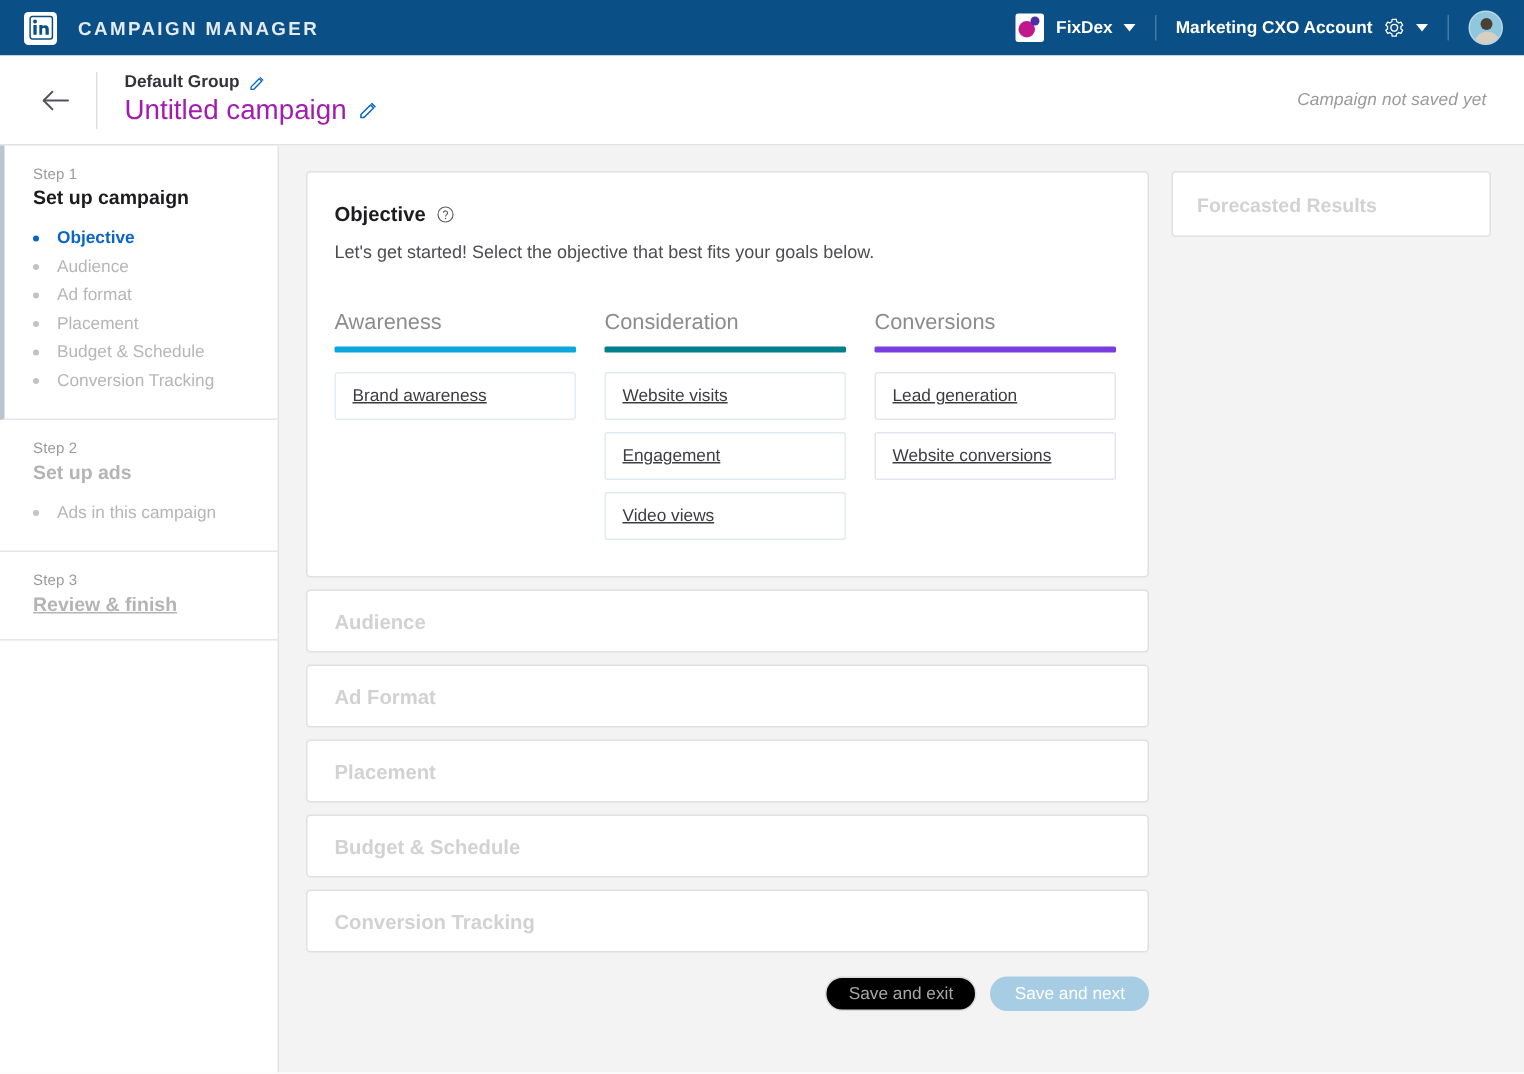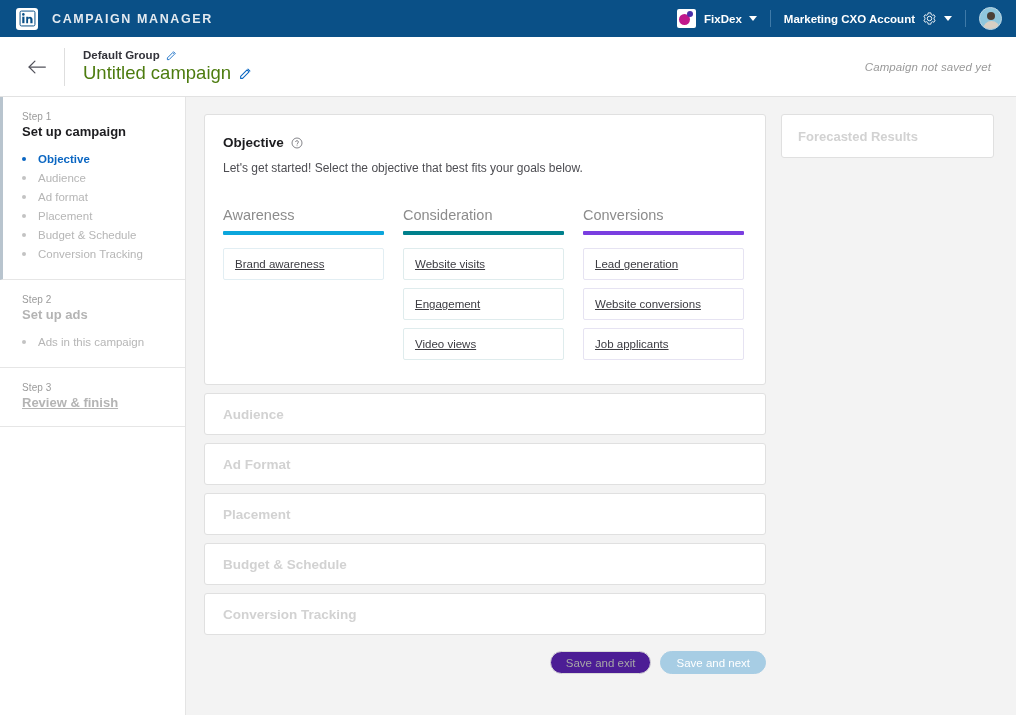--- a/index.html
+++ b/index.html
@@ -136,21 +136,21 @@
   .title-block { display: flex; flex-direction: column; justify-content: center; }
   .group-row { display: flex; align-items: center; gap: 6px; margin-bottom: 1px; }
   .group-name {
     font-size: 11.5px;
     color: #33333a;
     font-weight: bold;
   }
   .camp-row { display: flex; align-items: center; gap: 8px; }
   .camp-name {
     font-size: 18.5px;
-    color: #4d7c0f;
+    color: #a21caf;
     font-weight: normal;
   }
   .pencil { display: flex; align-items: center; cursor: pointer; }
   .not-saved {
     margin-left: auto;
     margin-right: 25px;
     font-size: 11.5px;
     font-style: italic;
     color: #9a9a9a;
     letter-spacing: 0.1px;
@@ -292,21 +292,21 @@
     height: 23px;
     border-radius: 12px;
     font-size: 11.5px;
     display: flex;
     align-items: center;
     justify-content: center;
     padding: 0 15px;
     cursor: default;
   }
   .btn.outline {
-    background: #4c1d95;
+    background: #000000;
     border: 1px solid #d9d9d9;
     color: #a7a7a7;
   }
   .btn.filled {
     background: #a7cde4;
     color: #ffffff;
     border: 1px solid #a7cde4;
   }
 
   
@@ -495,23 +495,20 @@
 
         <div class="col">
           <div class="col-title">Conversions</div>
           <div class="col-bar" style="background:#7a3ee0;"></div>
           <div class="opt" style="border-color:#e6e3f2;">
             <span>Lead generation</span>
           </div>
           <div class="opt" style="border-color:#e6e3f2;">
             <span>Website conversions</span>
           </div>
-          <div class="opt" style="border-color:#e6e3f2;">
-            <span>Job applicants</span>
-          </div>
         </div>
 
       </div>
     </div>
 
     <div class="card collapsed">
       <span class="collapsed-title">Audience</span>
     </div>
     <div class="card collapsed">
       <span class="collapsed-title">Ad Format</span>

